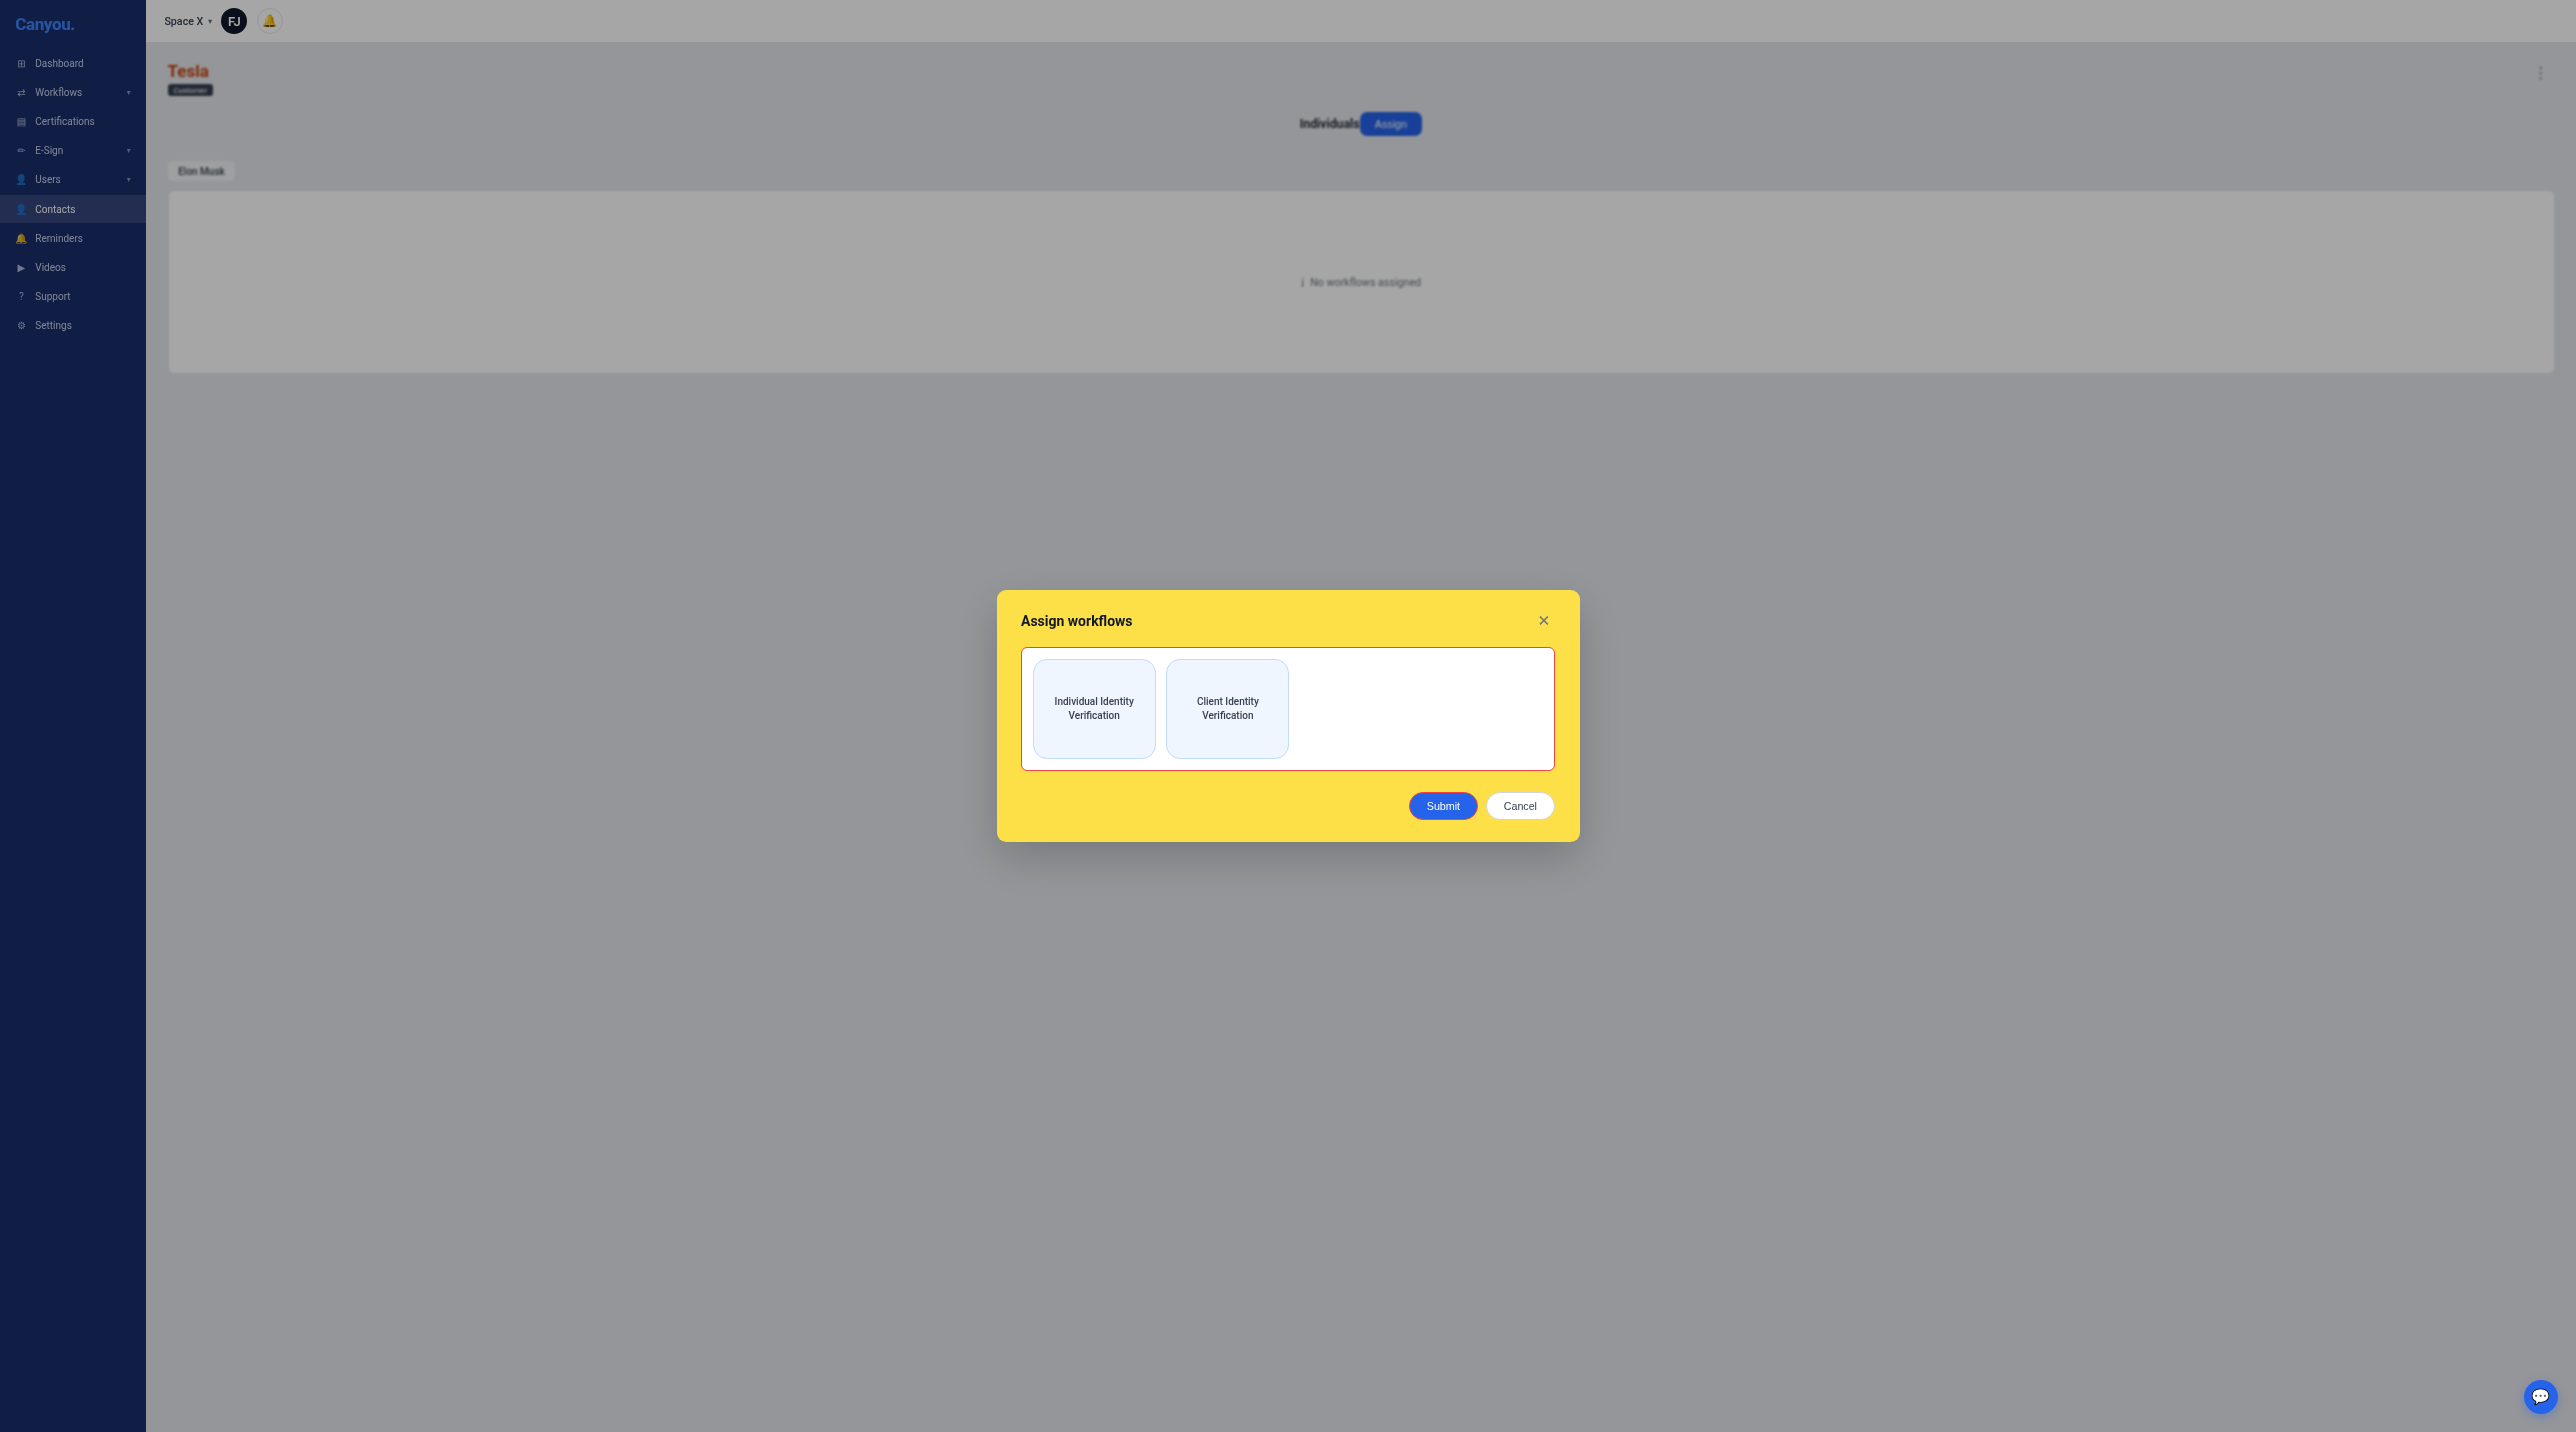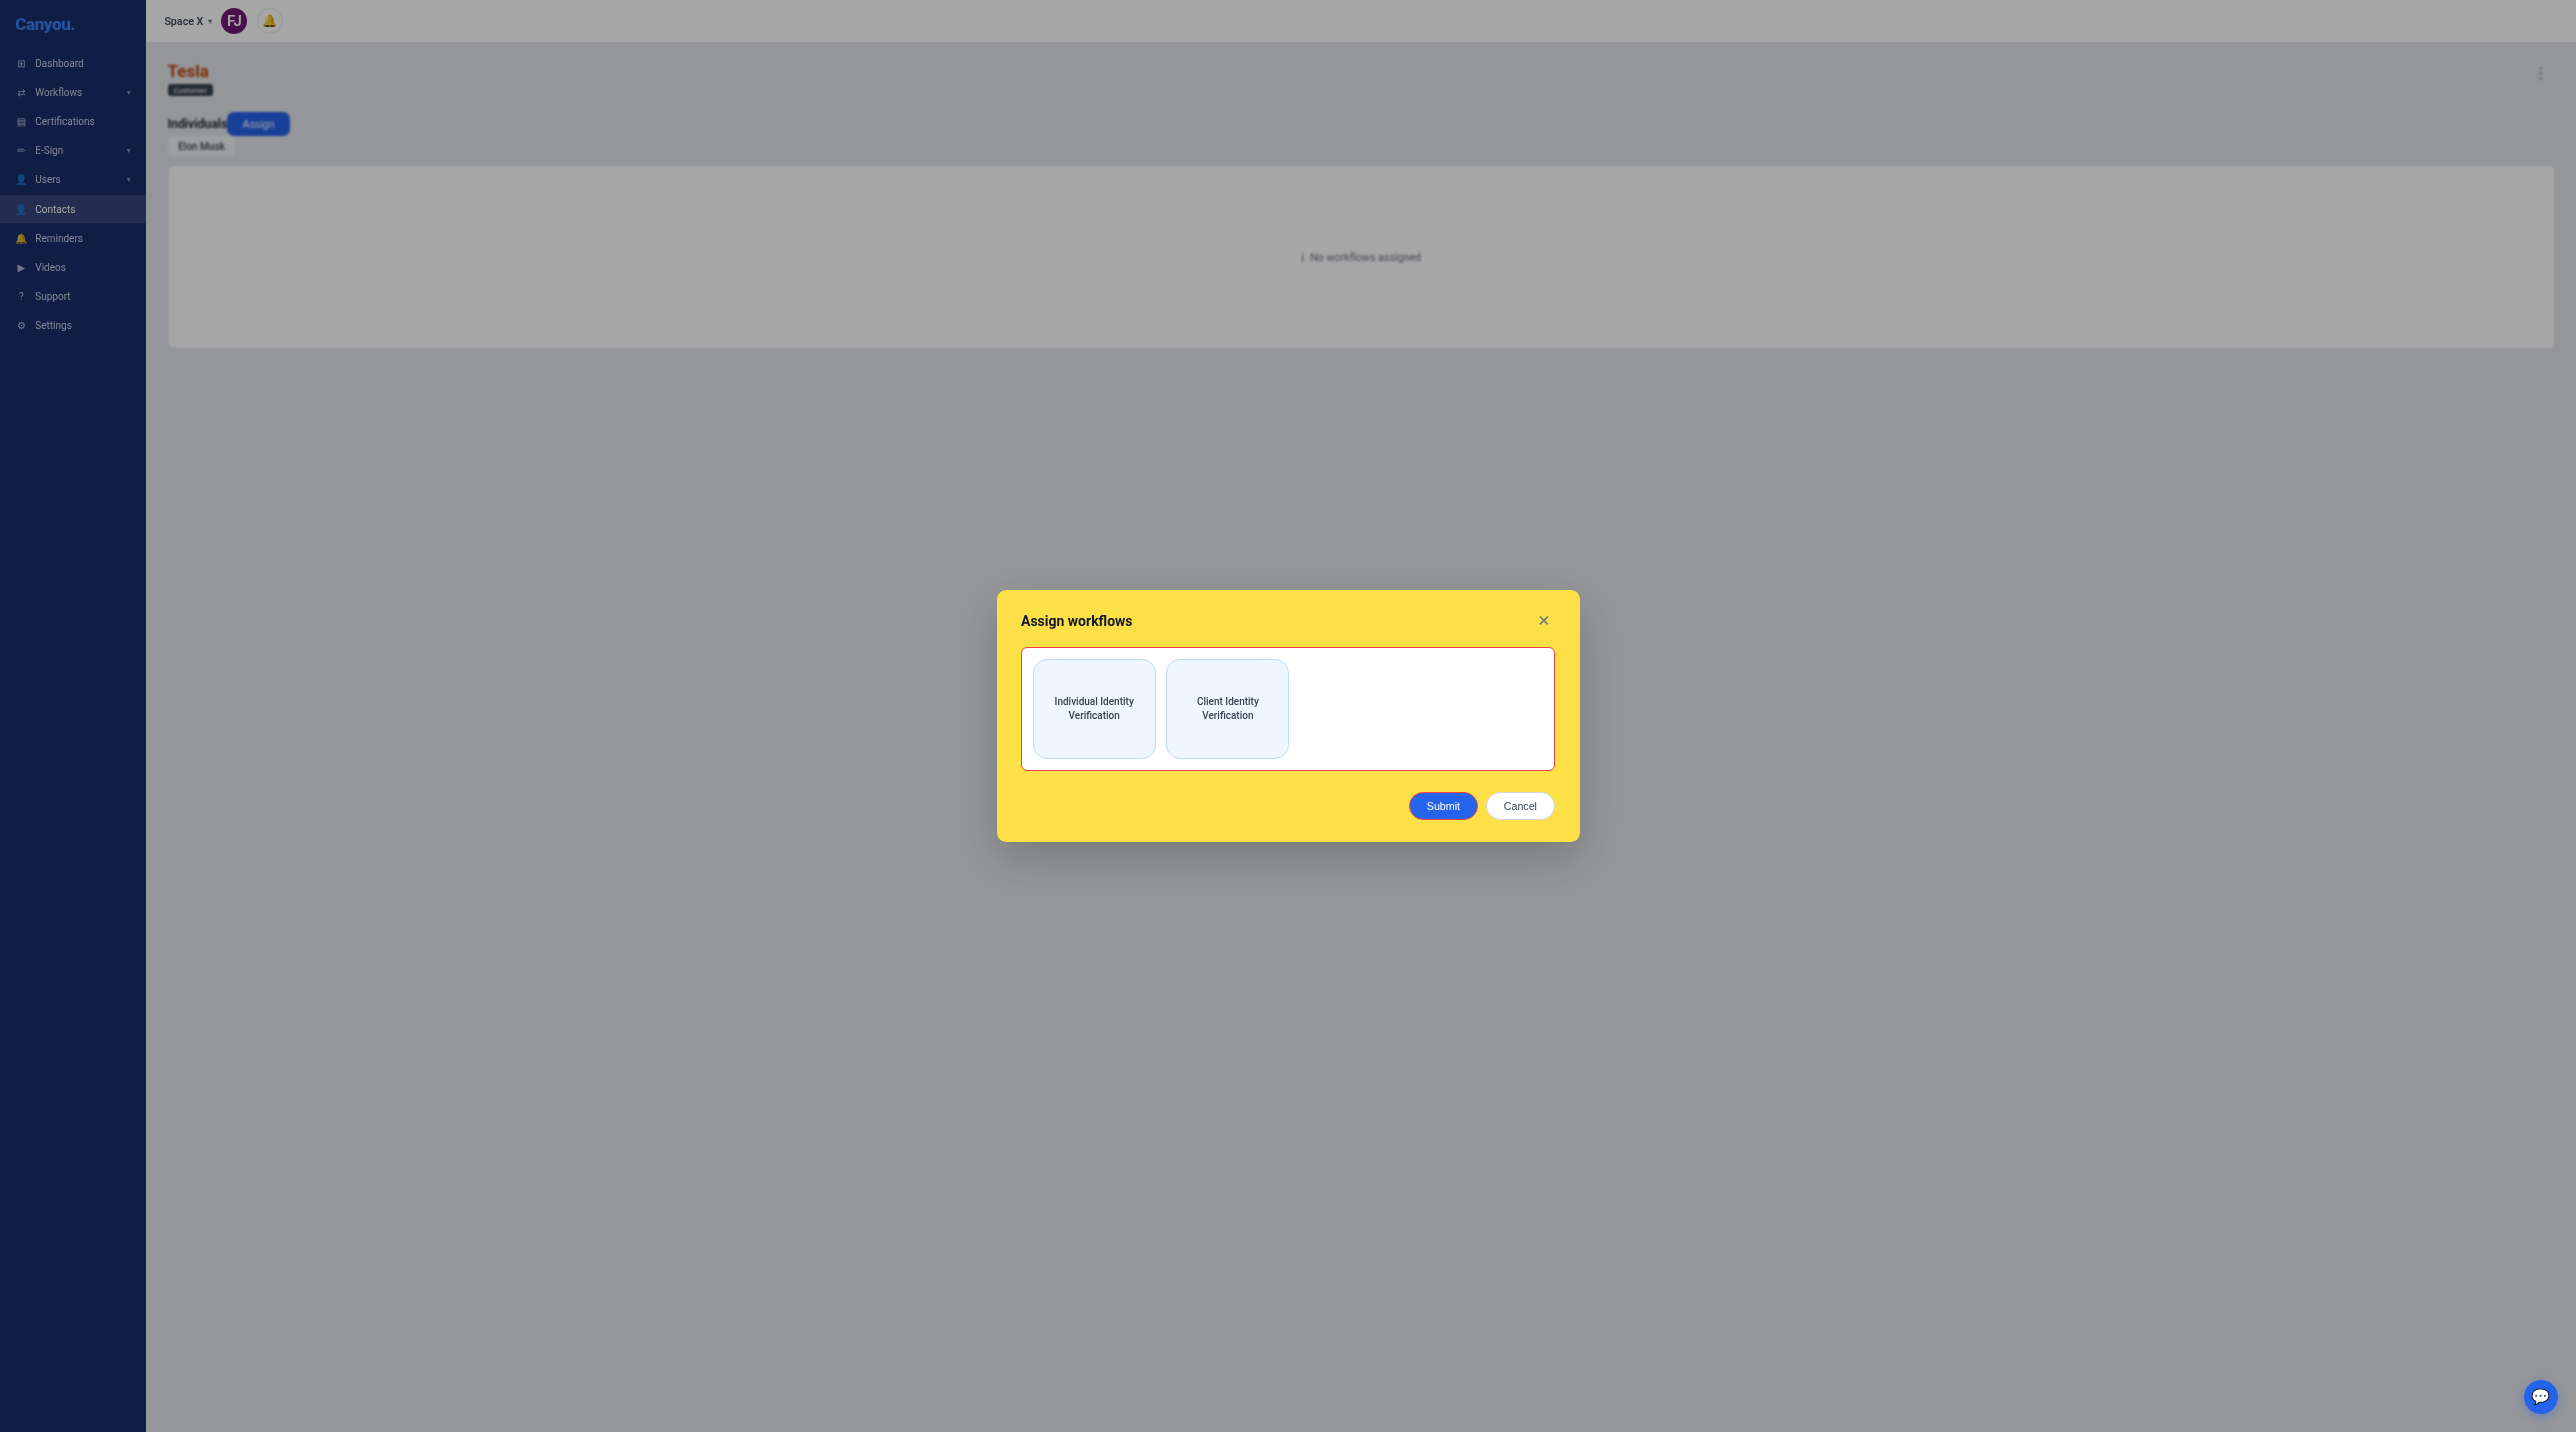--- a/index.html
+++ b/index.html
@@ -57,24 +57,24 @@
       gap: 4.6px;
       font-size: 10.7px;
       font-weight: 500;
       color: #374151;
       cursor: pointer;
     }
     .topbar-workspace .chevron { font-size: 8.4px; color: #6b7280; }
     .avatar-circle {
       width: 26px; height: 26px;
       border-radius: 50%;
-      background: #701a75;
+      background: #0f172a;
       color: #fff;
       display: flex; align-items: center; justify-content: center;
-      font-size: 15px; font-weight: 600;
+      font-size: 13px; font-weight: 600;
     }
     .bell-icon {
       width: 26px; height: 26px;
       border-radius: 50%;
       border: 0.8px solid #e5e7eb;
       display: flex; align-items: center; justify-content: center;
       cursor: pointer; color: #374151; font-size: 12.3px;
     }
 
     
@@ -103,22 +103,22 @@
       color: #fff;
       font-size: 7.7px;
       padding: 1.5px 6.1px;
       border-radius: 3.1px;
       margin-top: 3.1px;
     }
     .more-menu { font-size: 15.3px; color: #6b7280; cursor: pointer; padding: 3.1px 6.1px; }
     .section-header {
       display: flex;
       align-items: center;
-      justify-content: flex-start;
-      margin-bottom: 0;
+      justify-content: center;
+      margin-bottom: 25px;
     }
     .section-title { font-size: 12.3px; font-weight: 600; color: #111827; }
     .btn-assign {
       background: #2563eb;
       color: #fff;
       border: none;
       border-radius: 7px;
       padding: 6.1px 15.3px;
       font-size: 10.7px;
       font-weight: 500;

